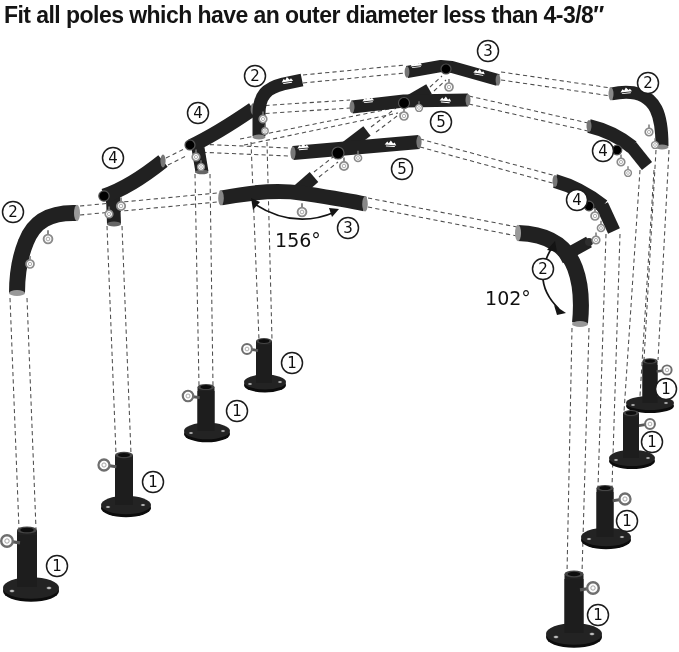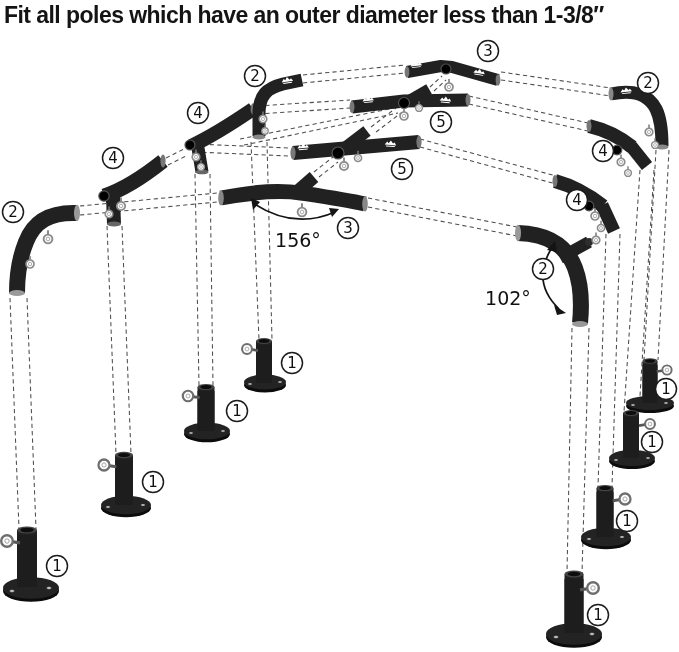--- a/index.html
+++ b/index.html
@@ -13,21 +13,21 @@
   .cut{stroke:none;}
   .arc{stroke:#141414;stroke-width:1.7;fill:none;}
   .ah{fill:#141414;stroke:none;}
   .co-c{fill:#ffffff;stroke:#1c1c1c;stroke-width:1.5;}
   .co-t{font-family:"DejaVu Sans",sans-serif;font-size:15px;fill:#101010;text-anchor:middle;}
   .angle-t{font-family:"DejaVu Sans",sans-serif;font-size:19px;fill:#101010;text-anchor:middle;}
 </style>
 </head>
 <body>
 
-<div class="title">Fit all poles which have an outer diameter less than 1-3/8″</div>
+<div class="title">Fit all poles which have an outer diameter less than 4-3/8″</div>
 
 <svg id="diagram-svg" width="679" height="652" viewBox="0 0 679 652">
 
   <defs>
     <g id="logo">
       <path d="M0 4.6 L2.4 1.4 L3.9 3 L5.9 0 L8.3 3 L9.8 1.7 L11.6 4.6 Z" fill="#ffffff"></path>
       <rect x="1.2" y="5.4" width="9.2" height="0.9" rx="0.45" fill="#ffffff"></rect>
     </g>
     <g id="eyeh">
       <line x1="0" y1="-8" x2="0" y2="-3.6" stroke="#7a7a7a" stroke-width="1.6"></line>

